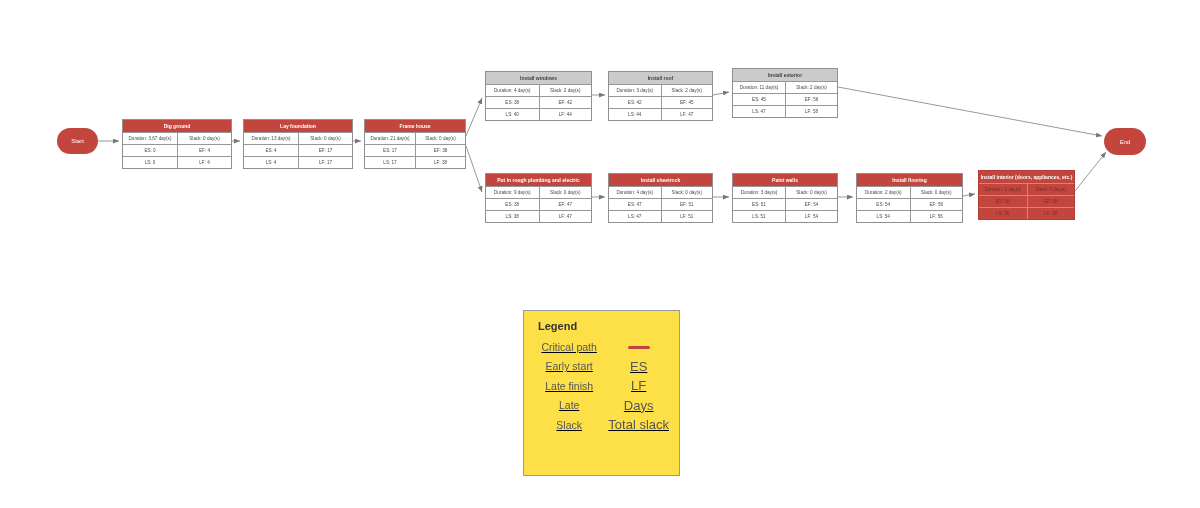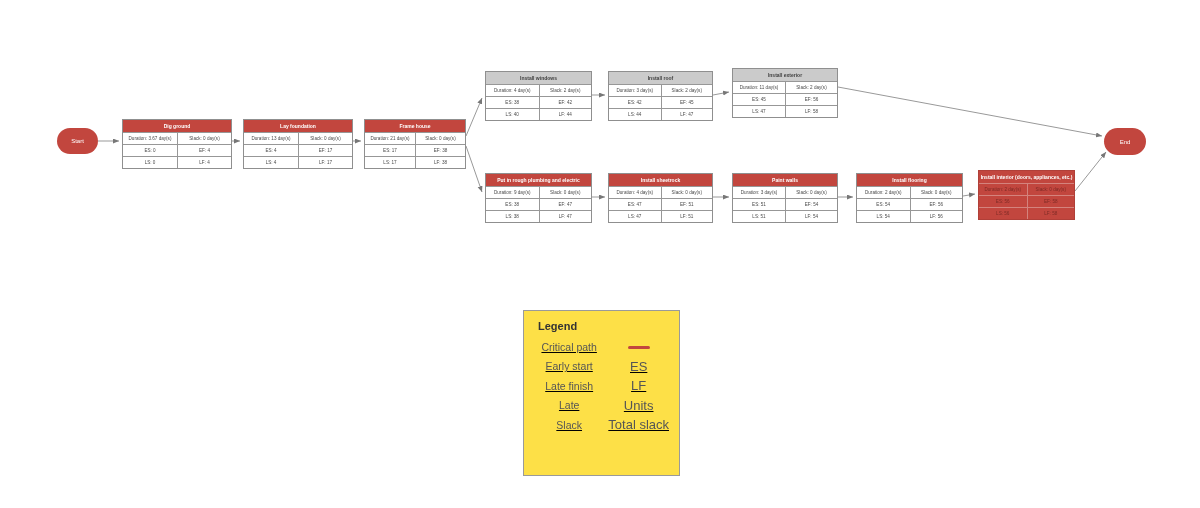--- a/index.html
+++ b/index.html
@@ -209,21 +209,21 @@
         <div class="legend-row">
           <div class="legend-label">Early start</div>
           <div class="legend-value">ES</div>
         </div>
         <div class="legend-row">
           <div class="legend-label">Late finish</div>
           <div class="legend-value">LF</div>
         </div>
         <div class="legend-row">
           <div class="legend-label">Late</div>
-          <div class="legend-value">Units</div>
+          <div class="legend-value">Days</div>
         </div>
         <div class="legend-row">
           <div class="legend-label">Slack</div>
           <div class="legend-value">Total slack</div>
         </div>
       </div>
   </div>
 
 </div>
 

